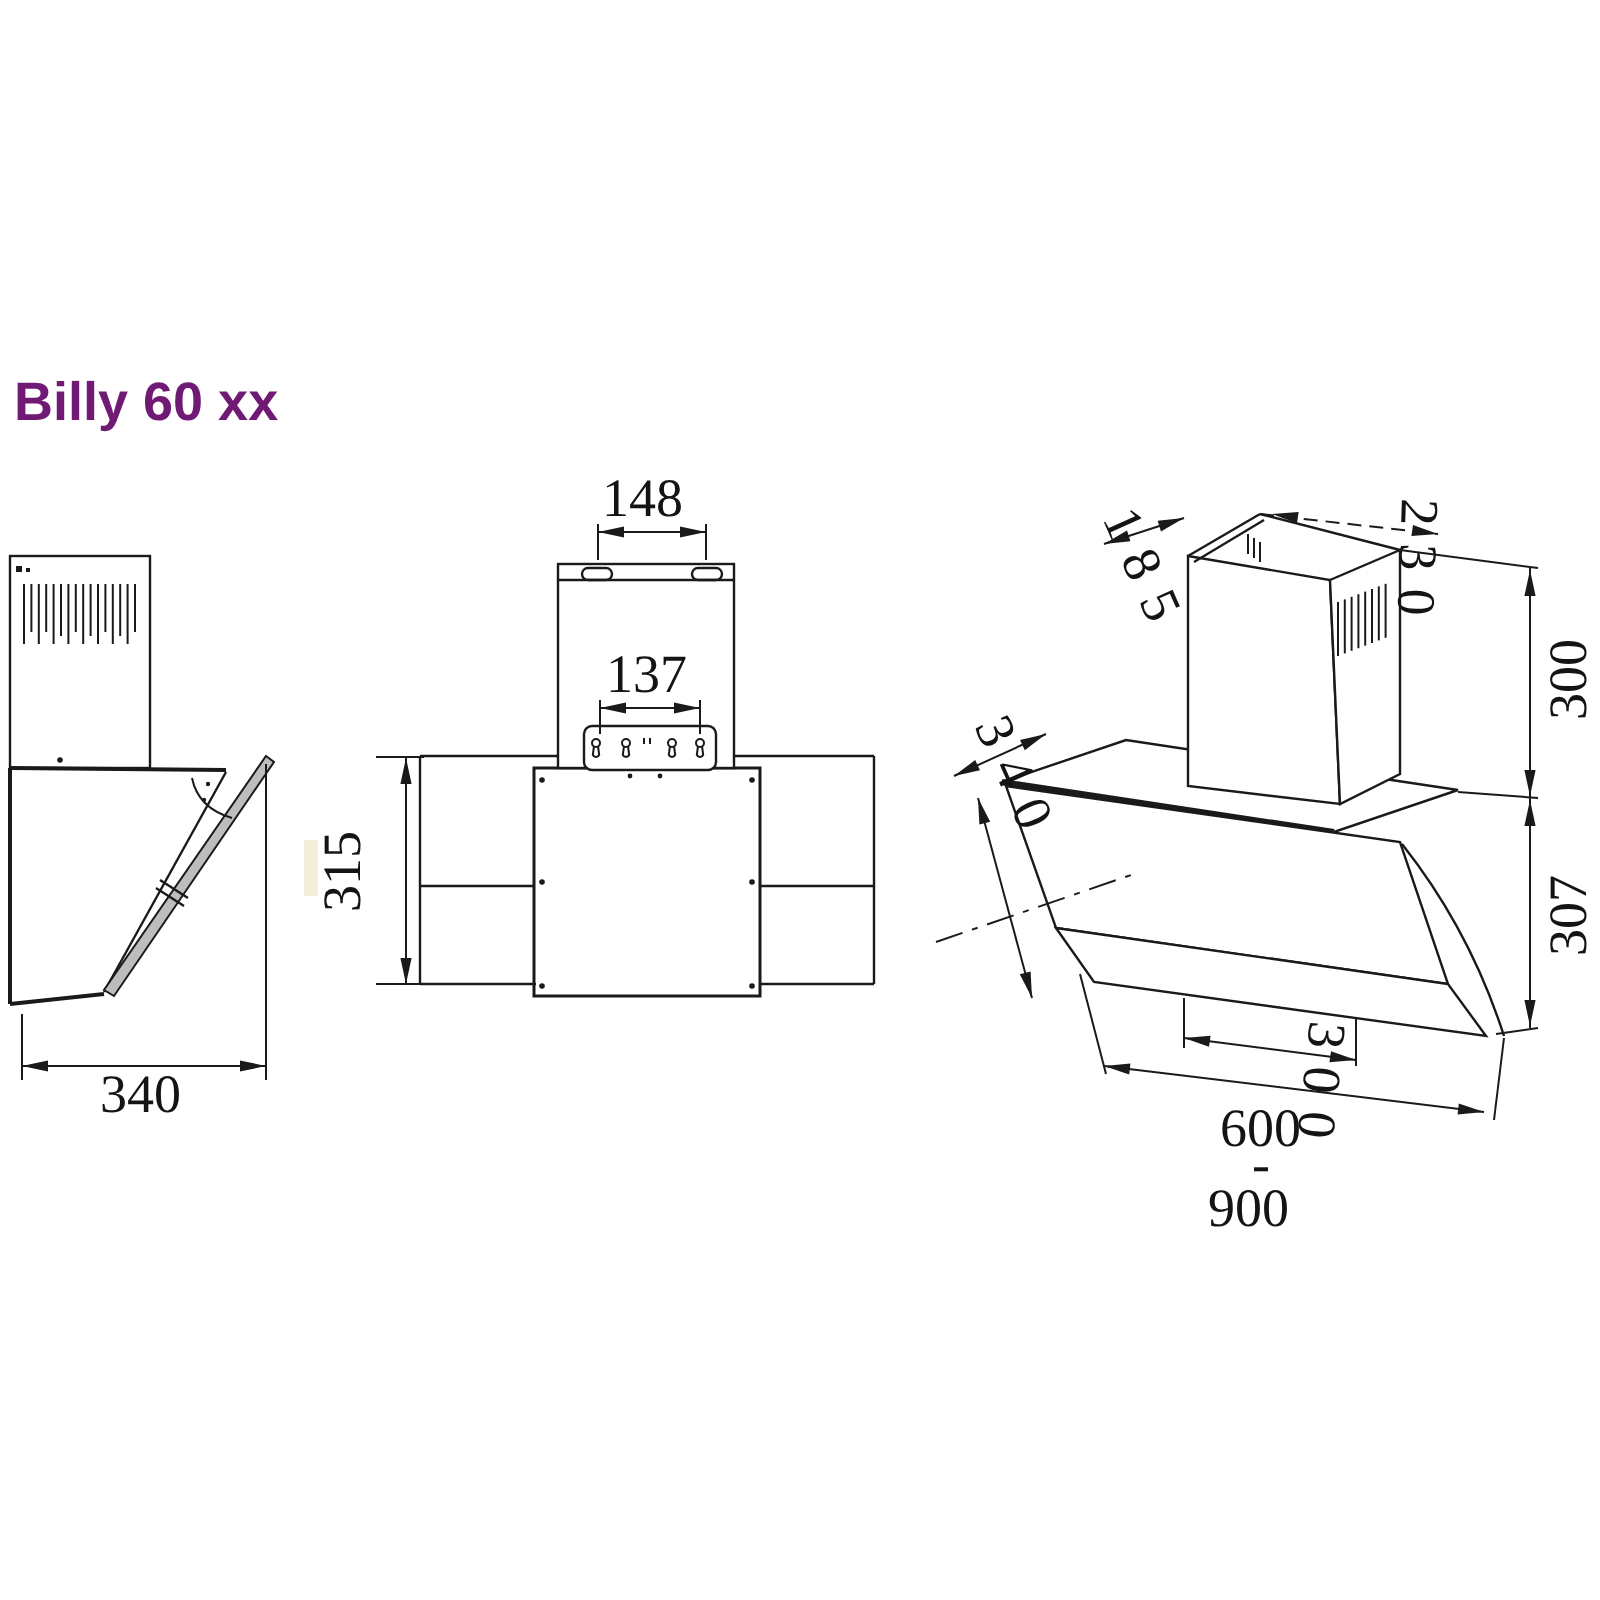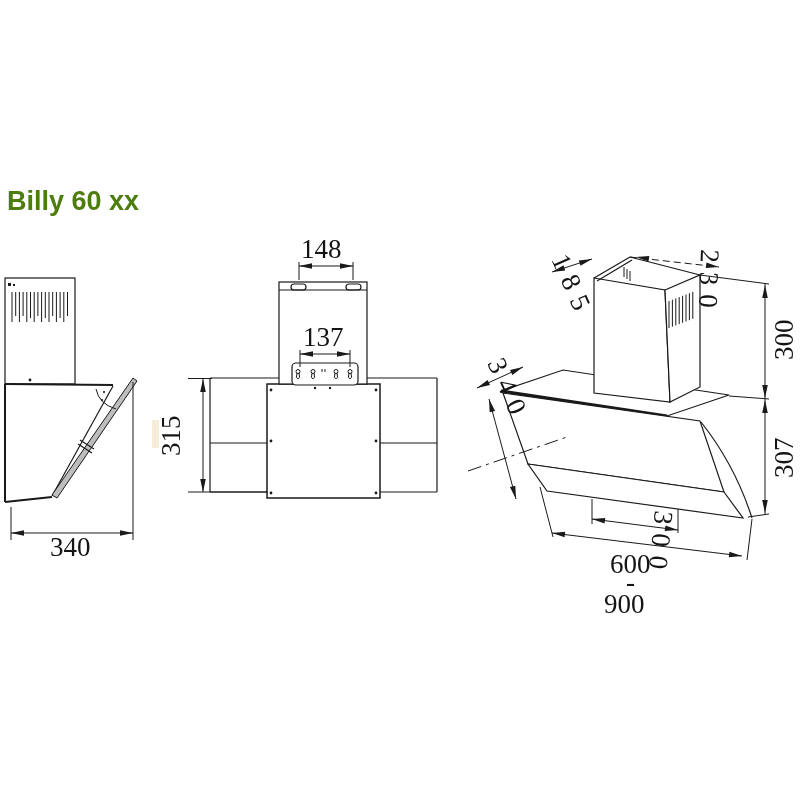--- a/index.html
+++ b/index.html
@@ -1,19 +1,19 @@
 <!DOCTYPE html>
 <html><head>
 <meta charset="utf-8">
 <style>
   html,body{margin:0;padding:0;background:#ffffff;}
   .page{position:relative;width:800px;height:800px;background:#ffffff;overflow:hidden;
         font-family:"Liberation Sans", sans-serif;}
   .title{position:absolute;left:7px;top:186px;font-family:"Liberation Sans",sans-serif;
-         font-weight:bold;font-size:27px;color:#4d7c0f;letter-spacing:0px;}
+         font-weight:bold;font-size:27px;color:#701a75;letter-spacing:0px;}
   svg{position:absolute;left:0;top:0;}
   svg text{font-family:"Liberation Serif", serif;font-size:27px;fill:#141414;}
   .iso{letter-spacing:9px;}
   .artifact{position:absolute;left:152px;top:420px;width:7px;height:28px;background:#efe6c8;opacity:.7;}
 </style>
 </head>
 <body>
 
 <div class="page">
 

